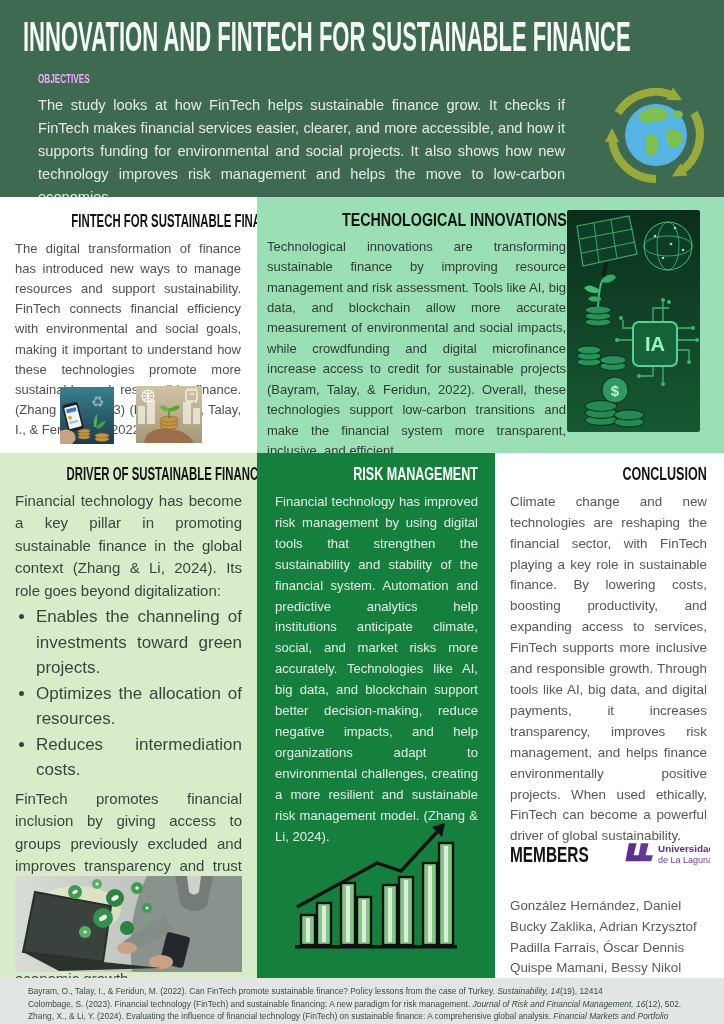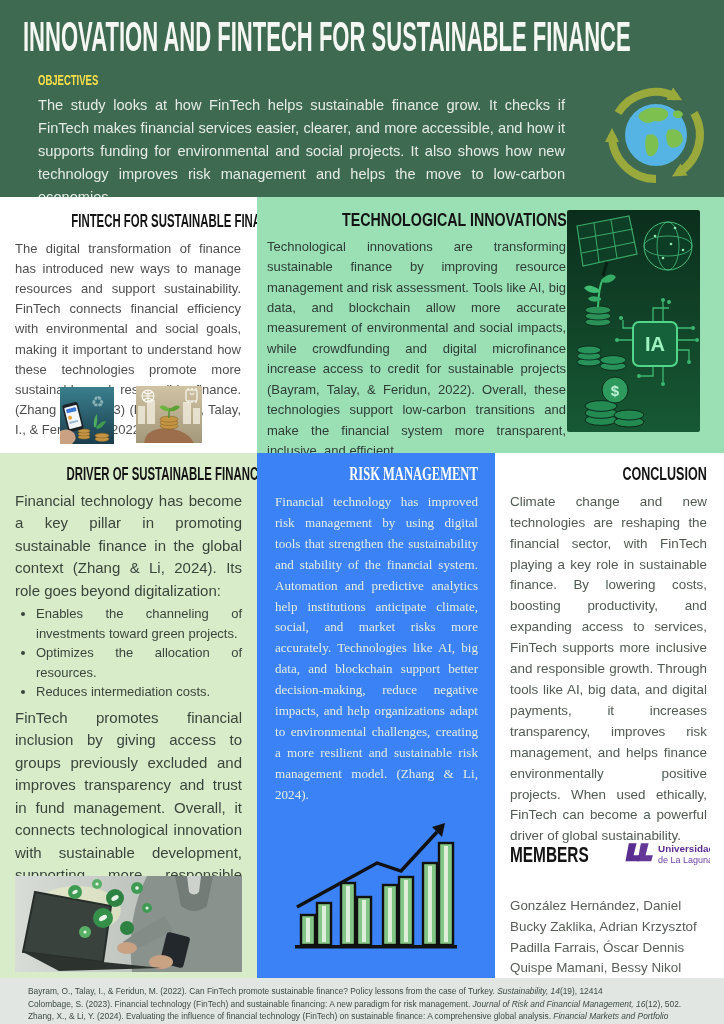--- a/index.html
+++ b/index.html
@@ -8,21 +8,21 @@
     font-family:"Liberation Sans",sans-serif;background:#ffffff;
   }
   
   .hdr{position:absolute;left:0;top:0;width:724px;height:197px;background:#3e6a51;padding-left:14px;}
   .title{
     position:absolute;left:23px;top:16px;margin:0;color:#f5f7f2;
     font-size:38px;font-weight:800;line-height:1;white-space:nowrap;letter-spacing:0;
   }
   .title>span{display:inline-block;transform:scale(.58,1.1);transform-origin:0 0;}
   .obj-head{
-    position:absolute;left:38px;top:72px;color:#fde047;font-weight:800;font-size:14px;
+    position:absolute;left:38px;top:72px;color:#f0abfc;font-weight:800;font-size:12px;
     white-space:nowrap;
   }
   .obj-head>span{display:inline-block;transform:scaleX(.68);transform-origin:0 50%;}
   .obj-body{
     position:absolute;left:38px;top:94px;width:527px;margin:0;color:#e6ece5;
     font-size:14.6px;line-height:1.58;text-align:justify;
   }
   .earth{position:absolute;left:600px;top:80px;}
   
   .sec-head{margin:0;font-size:19px;font-weight:800;color:#141414;line-height:1.15;white-space:nowrap;}
@@ -41,23 +41,23 @@
   .tech-col{position:absolute;left:257px;top:0;width:467px;height:256px;background:#9bdfb5;overflow:hidden;}
   .tech-text{position:absolute;left:10px;top:12px;width:299px;}
   .tech-body{margin:6px 0 0 0;font-size:13px;line-height:1.57;text-align:justify;color:#2e3d35;}
   .ia-img{position:absolute;left:310px;top:13px;}
   
   .row2{position:absolute;left:0;top:453px;width:724px;height:525px;}
   .driver-col{position:absolute;left:0;top:0;width:257px;height:525px;background:#d9ecca;overflow:hidden;}
   .driver-col .sec-head{margin-top:10px;}
   .driver-intro,.driver-outro{margin:5px 15px 0 15px;font-size:15px;line-height:1.5;text-align:justify;color:#39453b;}
   .driver-list{margin:2px 15px 0 18px;padding:0 0 0 18px;}
-  .driver-list li{font-size:13px;line-height:1.5;text-align:justify;color:#39453b;}
+  .driver-list li{font-size:17px;line-height:1.5;text-align:justify;color:#39453b;}
   .laptop-img{position:absolute;left:15px;top:423px;}
-  .risk-col{position:absolute;left:257px;top:0;width:238px;height:525px;background:#3b82f6;overflow:hidden;font-family:Liberation Serif, serif;}
+  .risk-col{position:absolute;left:257px;top:0;width:238px;height:525px;background:#15803d;overflow:hidden;}
   .risk-col .sec-head{margin:10px 17px 0 0;color:#ffffff;}
   .risk-body{margin:7px 17px 0 18px;font-size:13.1px;line-height:1.6;text-align:justify;color:#e3ecE4;}
   .chart-img{position:absolute;left:32px;top:352px;}
   .concl-col{position:absolute;left:495px;top:0;width:229px;height:525px;background:#ffffff;overflow:hidden;}
   .concl-col .sec-head{margin:10px 17px 0 0;}
   .concl-body{margin:7px 17px 0 15px;font-size:13.4px;line-height:1.56;text-align:justify;color:#505a52;}
   .members{position:absolute;left:15px;top:385px;width:200px;}
   .members-row{display:flex;align-items:flex-start;justify-content:space-between;}
   .members-head{margin:4px 0 4px 0;font-size:22px;font-weight:800;color:#141414;white-space:nowrap;}
   .members-head>span{display:inline-block;transform:scaleX(.7);transform-origin:0 50%;}

